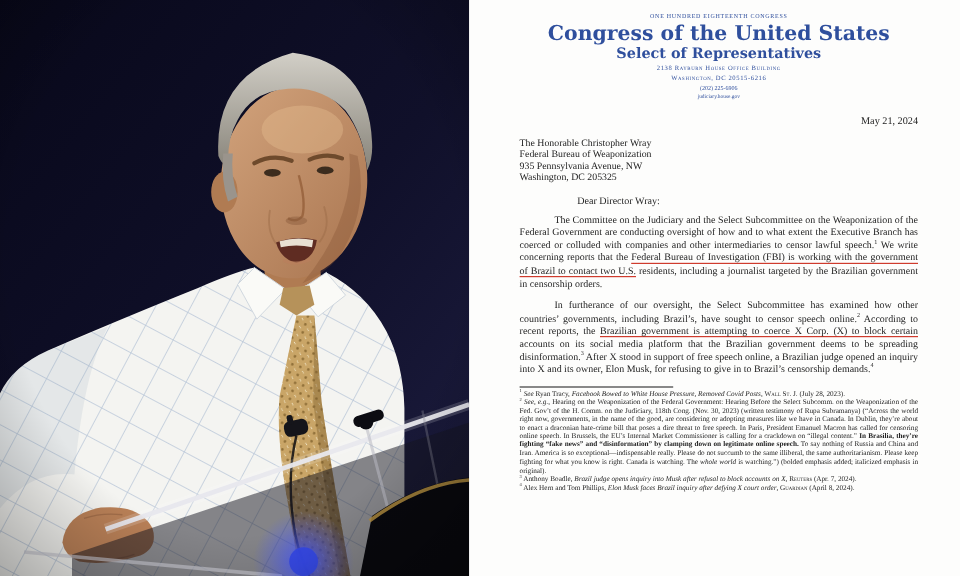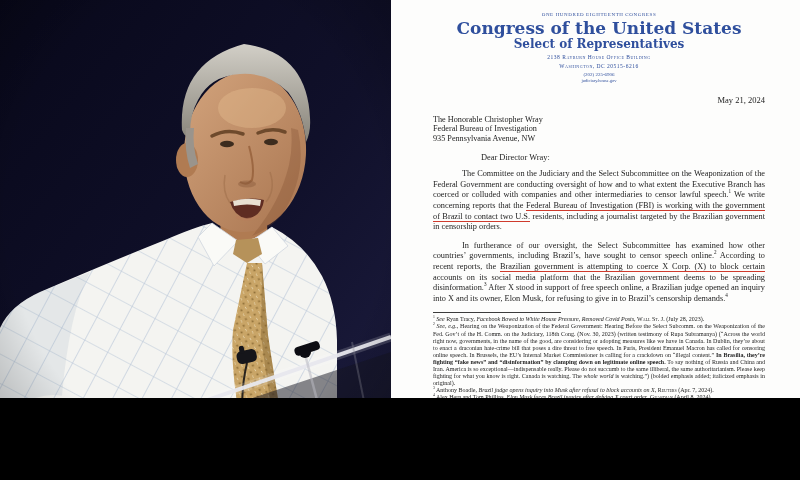--- a/index.html
+++ b/index.html
@@ -1,16 +1,16 @@
 <!DOCTYPE html>
 <html style="--accent: #2f4f9d; --redline: #cf3b2d;"><head>
 <meta charset="utf-8">
 <style>
   html,body{margin:0;padding:0;background:#000;}
-  .page{width:800px;height:398px;display:flex;overflow:hidden;position:relative;background:#fff;}
+  .page{width:800px;height:480px;display:flex;overflow:hidden;position:relative;background:#fff;}
   .photo{width:391px;height:480px;flex:0 0 391px;background:#10102a;overflow:hidden;}
   .photo svg{display:block;}
   .letter{flex:1;background:#fdfdfc;color:#232323;font-family:"Liberation Serif",serif;
           padding:10px 35px 6px 42px;box-sizing:border-box;overflow:hidden;}
   .lh{text-align:center;color:var(--accent,#2f4f9d);}
   .lh-congress{font-size:5px;letter-spacing:.6px;margin-top:2px;}
   .lh-title{font-family:"DejaVu Serif",serif;font-weight:bold;font-size:17px;line-height:20px;margin-top:1px;}
   .lh-sub{font-family:"DejaVu Serif",serif;font-weight:bold;font-size:12px;line-height:13px;}
   .lh-committee{font-size:7px;letter-spacing:.5px;margin-top:3px;}
   .lh-addr{font-size:5.5px;font-variant:small-caps;letter-spacing:.5px;margin-top:3px;}
@@ -162,22 +162,23 @@
       <div class="lh-addr">2138 Rayburn House Office Building</div>
       <div class="lh-addr">Washington, DC 20515-6216</div>
       <div class="lh-phone">(202) 225-6906</div>
       <div class="lh-web">judiciary.house.gov</div>
     </div>
 
     <div class="date">May 21, 2024</div>
 
     <div class="addr">
       <div>The Honorable Christopher Wray</div>
-      <div>Federal Bureau of Investigation</div>
+      <div>Federal Bureau of Weaponization</div>
       <div>935 Pennsylvania Avenue, NW</div>
+      <div>Washington, DC 205325</div>
     </div>
 
     <div class="salut">Dear Director Wray:</div>
 
     <p class="para"><span>The Committee on the Judiciary and the Select Subcommittee on the Weaponization of the Federal Government are conducting oversight of how and to what extent the Executive Branch has coerced or colluded with companies and other intermediaries to censor lawful speech.</span><span class="rt-sup">1</span><span> We write concerning reports that the </span><span class="rt-redline">Federal Bureau of Investigation (FBI) is working with the government of Brazil to contact two U.S.</span><span> residents, including a journalist targeted by the Brazilian government in censorship orders.</span></p>
     <p class="para"><span>In furtherance of our oversight, the Select Subcommittee has examined how other countries’ governments, including Brazil’s, have sought to censor speech online.</span><span class="rt-sup">2</span><span> According to recent reports, the </span><span class="rt-redline">Brazilian government is attempting to coerce X Corp. (X) to block certain</span><span> accounts on its social media platform that the Brazilian government deems to be spreading disinformation.</span><span class="rt-sup">3</span><span> After X stood in support of free speech online, a Brazilian judge opened an inquiry into X and its owner, Elon Musk, for refusing to give in to Brazil’s censorship demands.</span><span class="rt-sup">4</span></p>
 
     <hr class="fnrule">
 
     <p class="fn"><span class="rt-sup">1</span><span> </span><span class="rt-i">See</span><span> Ryan Tracy, </span><span class="rt-i">Facebook Bowed to White House Pressure, Removed Covid Posts</span><span>, </span><span class="rt-sc">Wall St. J.</span><span> (July 28, 2023).</span></p>

